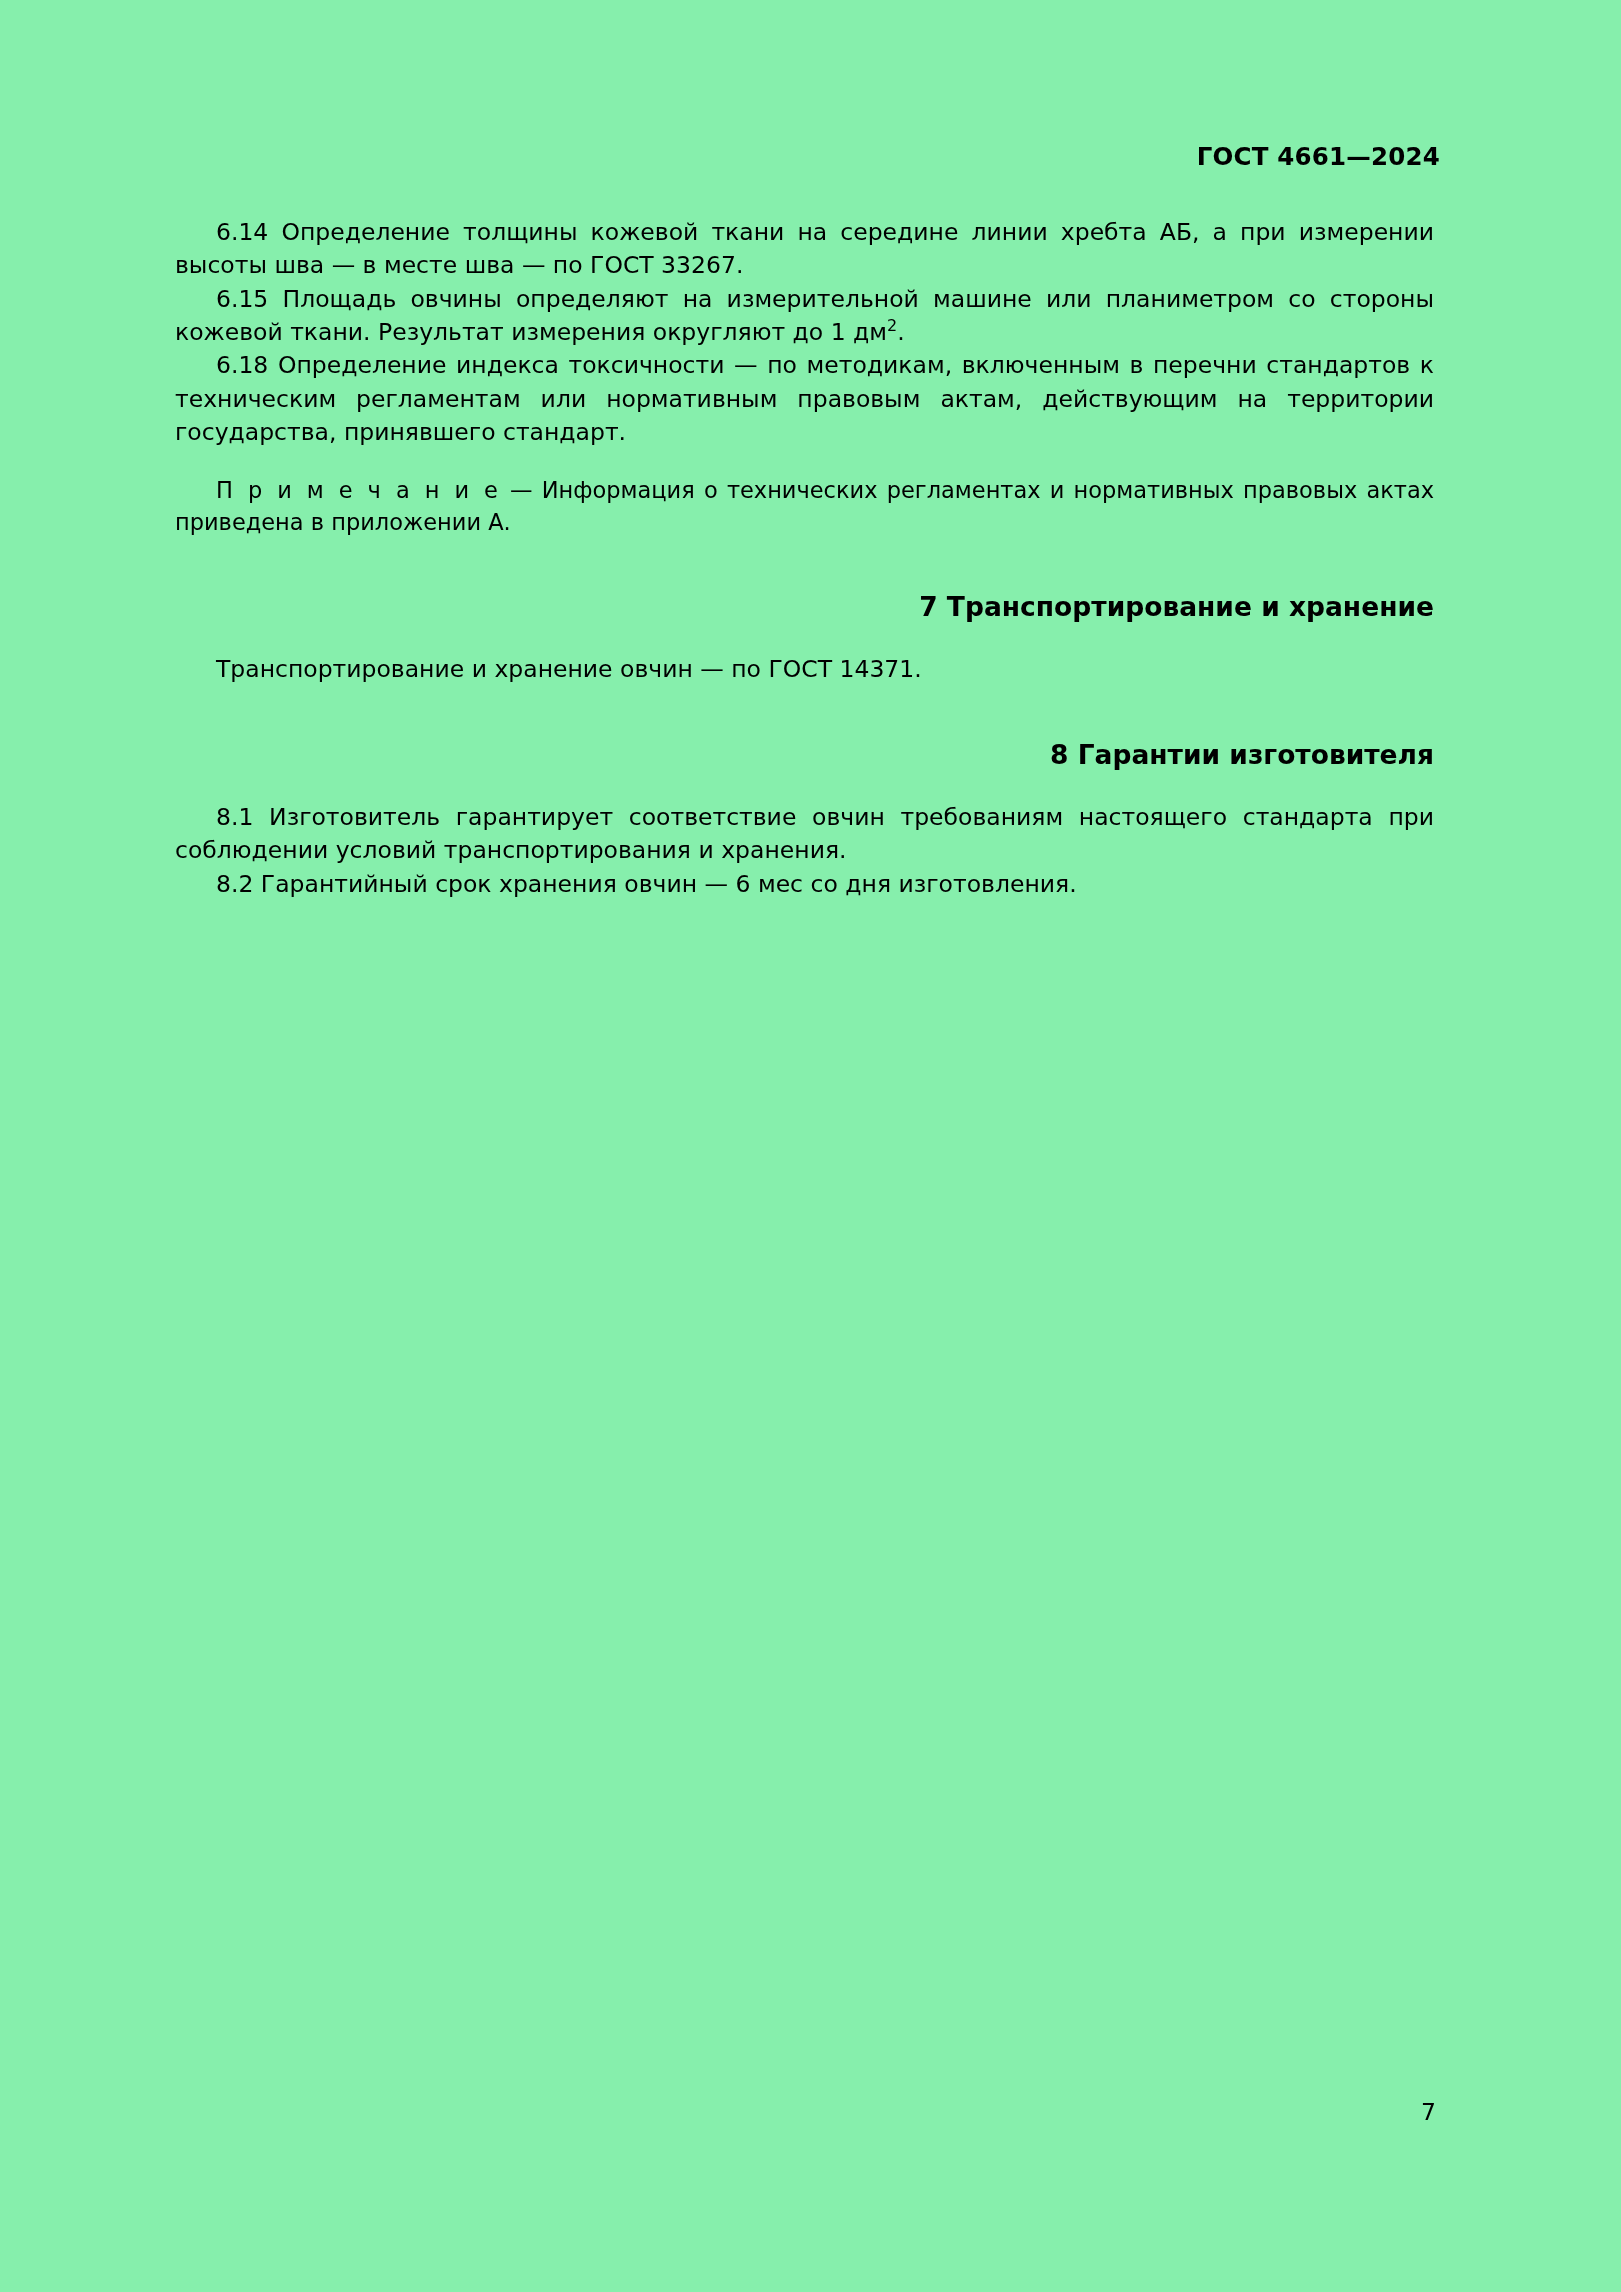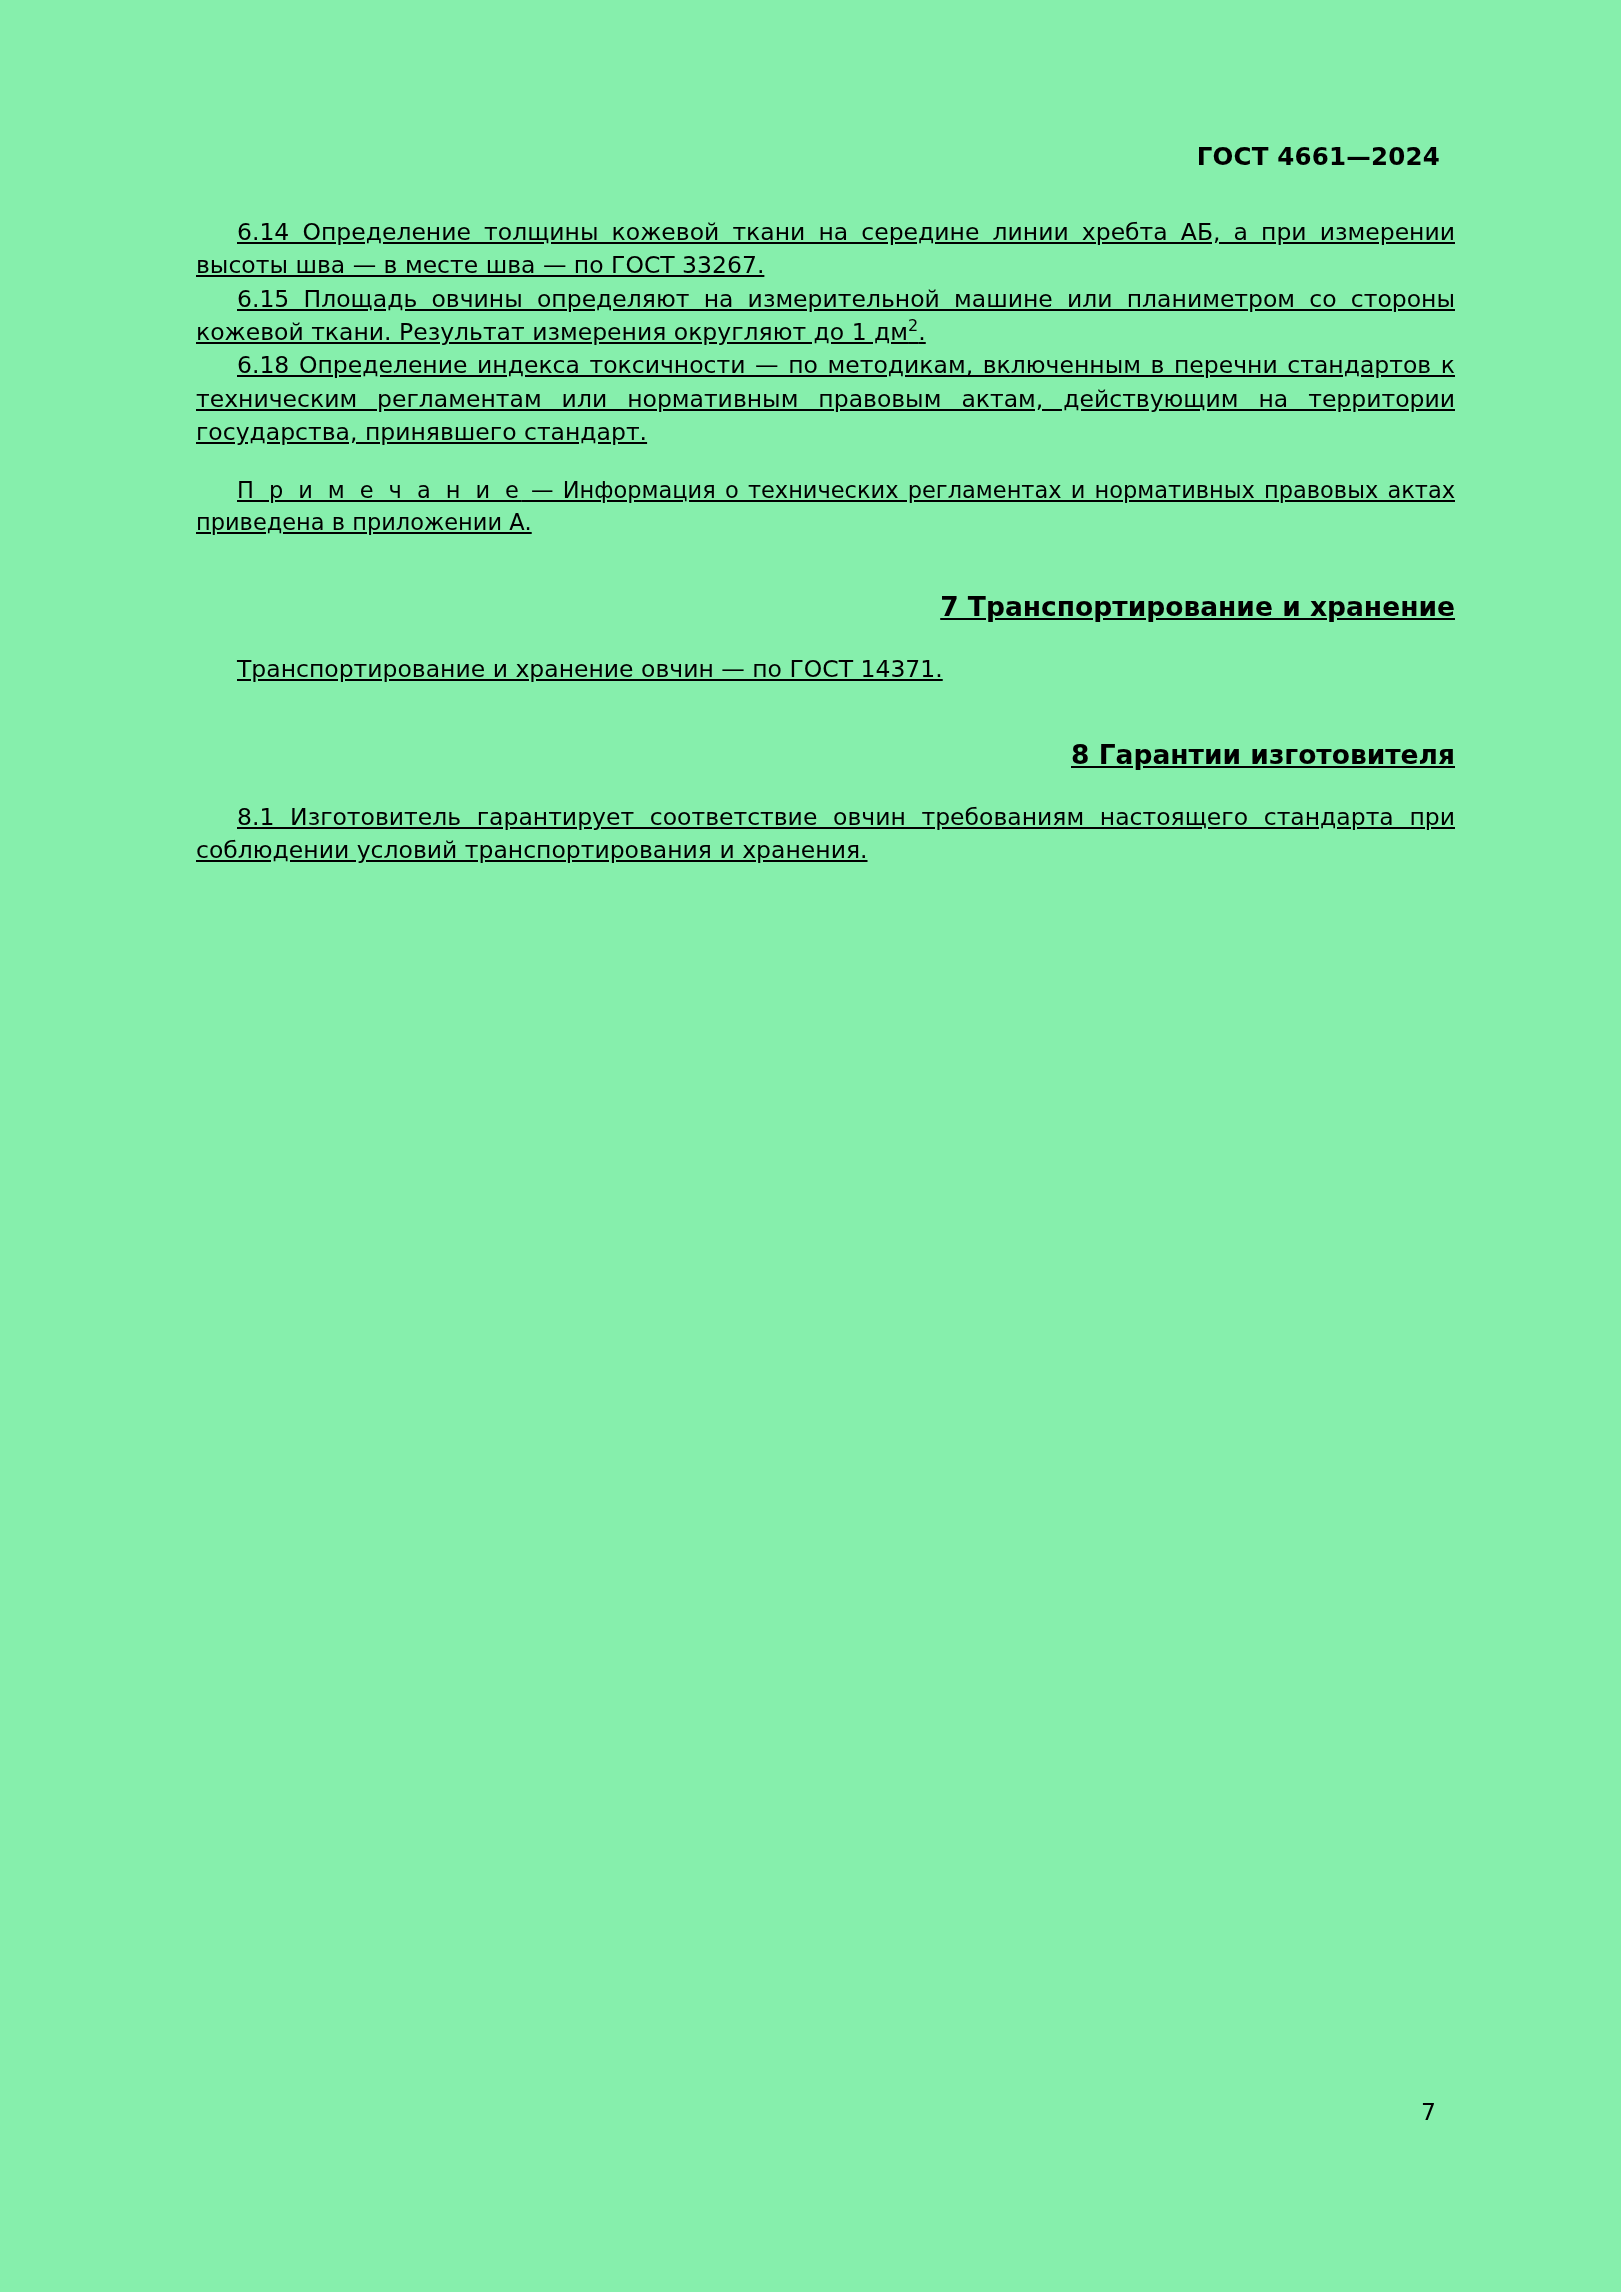--- a/index.html
+++ b/index.html
@@ -24,23 +24,22 @@
     top: 142px;
     right: 181px;
     font-size: 24.5px;
     font-weight: bold;
     letter-spacing: 0.2px;
     white-space: nowrap;
   }
   .content {
     position: absolute;
     top: 216px;
-    left: 196px;
+    left: 175px;
     width: 1259px;
-    text-decoration: underline;
   }
   p {
     margin: 0;
     font-size: 23.5px;
     line-height: 1.42;
     text-align: justify;
     text-justify: inter-word;
   }
   p.indent {
     text-indent: 41px;
@@ -103,19 +102,20 @@
 
     <div class="h-block">
       <h2>7  Транспортирование и хранение</h2>
     </div>
     <p class="indent after-head">Транспортирование и хранение овчин — по ГОСТ 14371.</p>
 
     <div class="h-block">
       <h2>8  Гарантии изготовителя</h2>
     </div>
     <p class="indent after-head">8.1  Изготовитель гарантирует соответствие овчин требованиям настоящего стандарта при соблюдении условий транспортирования и хранения.</p>
+    <p class="indent">8.2  Гарантийный срок хранения овчин — 6 мес со дня изготовления.</p>
 
   </div>
 
   <div class="pagenum">7</div>
 
 </div>
 
 
 </body></html>

